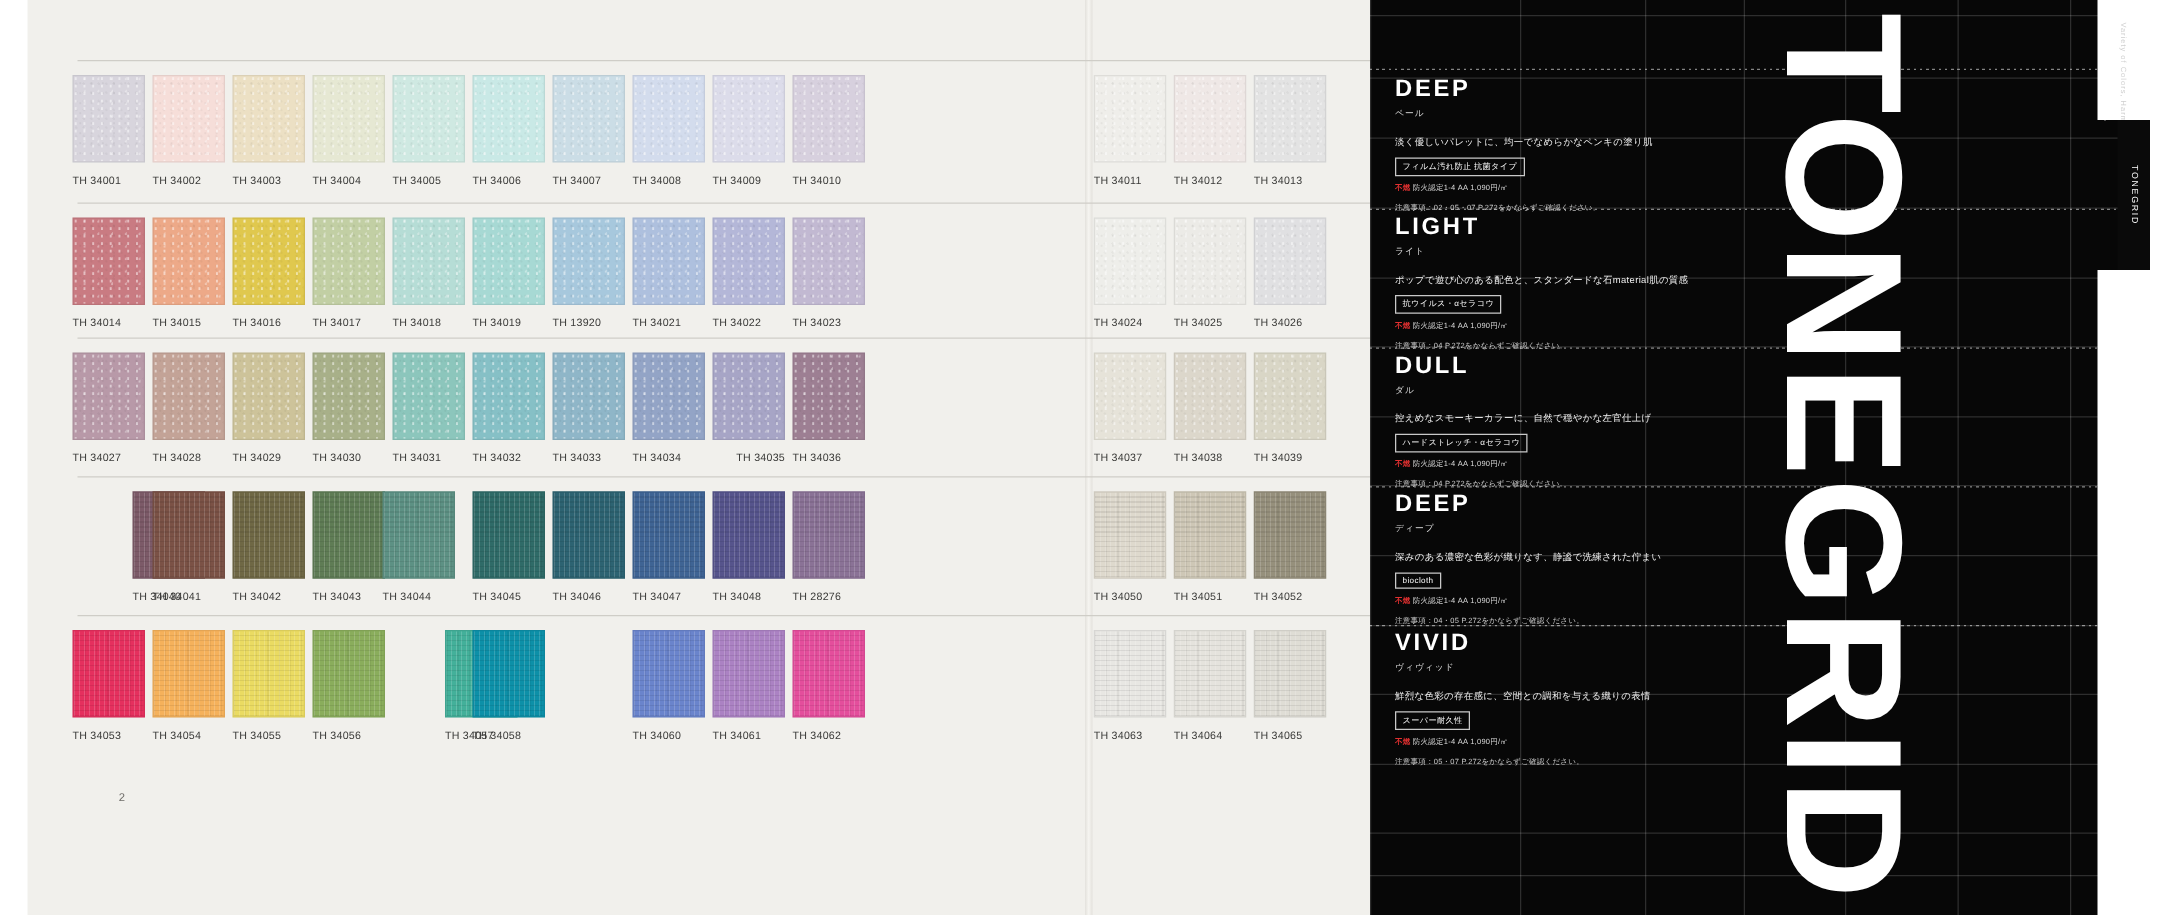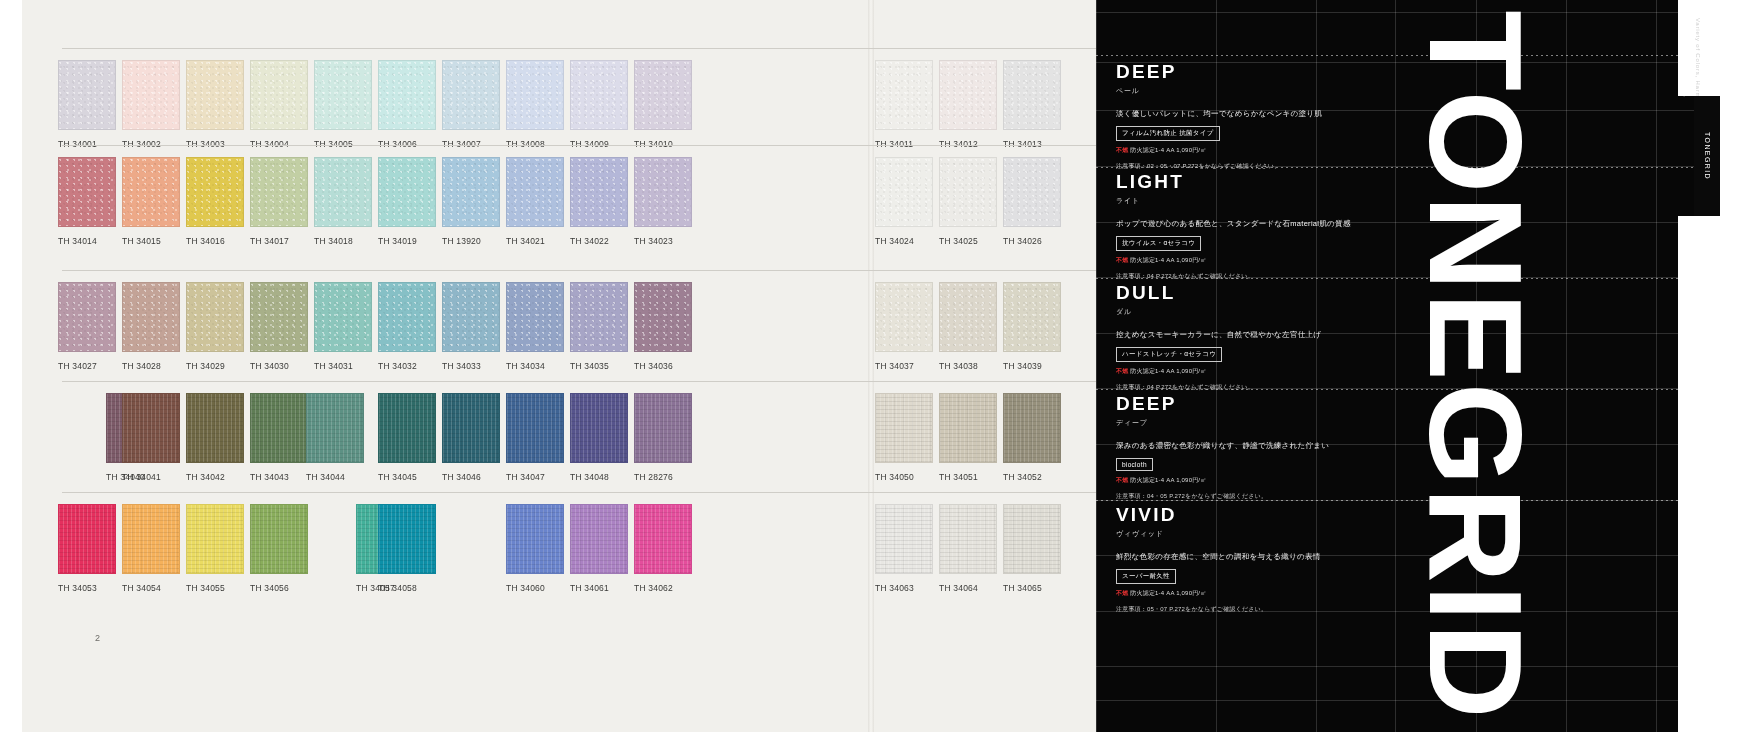--- a/index.html
+++ b/index.html
@@ -221,21 +221,21 @@
           <div class="sw" style="left: 939px;">
             <div class="chip tx-plaster" style="background: rgb(239, 232, 230);"></div>
             <div class="code">TH 34012</div>
           </div>
           <div class="sw" style="left: 1003px;">
             <div class="chip tx-plaster" style="background: rgb(227, 227, 227);"></div>
             <div class="code">TH 34013</div>
           </div>
         </div>
       </div>
-      <div class="trow" style="top: 145px;">
+      <div class="trow" style="top: 162px;">
         <div class="rule"></div>
         <div class="swatch-band">
           <div class="sw" style="left: 58px;">
             <div class="chip tx-plaster" style="background: rgb(201, 123, 130);"></div>
             <div class="code">TH 34014</div>
           </div>
           <div class="sw" style="left: 122px;">
             <div class="chip tx-plaster" style="background: rgb(237, 169, 136);"></div>
             <div class="code">TH 34015</div>
           </div>
@@ -313,21 +313,21 @@
             <div class="code">TH 34032</div>
           </div>
           <div class="sw" style="left: 442px;">
             <div class="chip tx-plaster" style="background: rgb(143, 182, 200);"></div>
             <div class="code">TH 34033</div>
           </div>
           <div class="sw" style="left: 506px;">
             <div class="chip tx-plaster" style="background: rgb(147, 164, 198);"></div>
             <div class="code">TH 34034</div>
           </div>
-          <div class="sw" style="left: 570px;">
+          <div class="sw" style="left: 570px; text-align: right;">
             <div class="chip tx-plaster" style="background: rgb(167, 165, 198);"></div>
             <div class="code">TH 34035</div>
           </div>
           <div class="sw" style="left: 634px;">
             <div class="chip tx-plaster" style="background: rgb(157, 127, 147);"></div>
             <div class="code">TH 34036</div>
           </div>
           <div class="sw" style="left: 875px;">
             <div class="chip tx-plaster" style="background: rgb(230, 227, 217);"></div>
             <div class="code">TH 34037</div>

